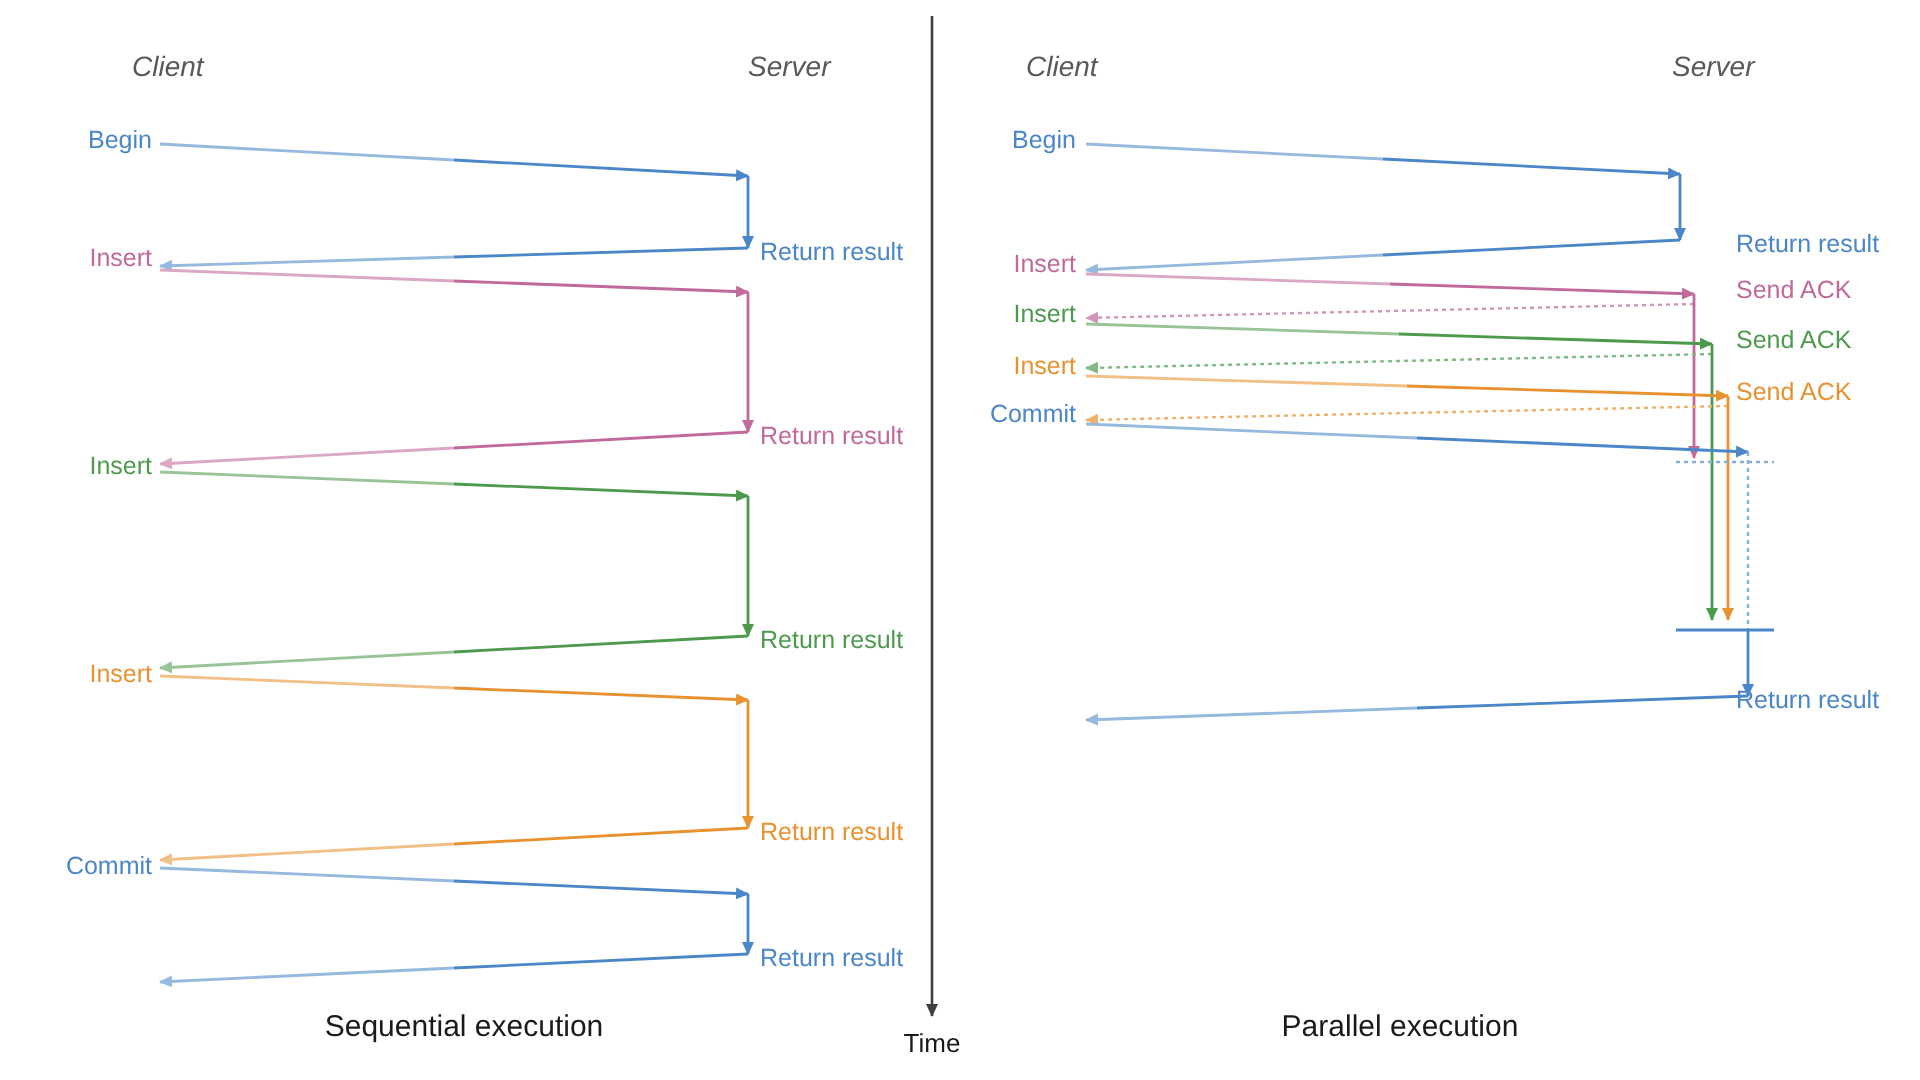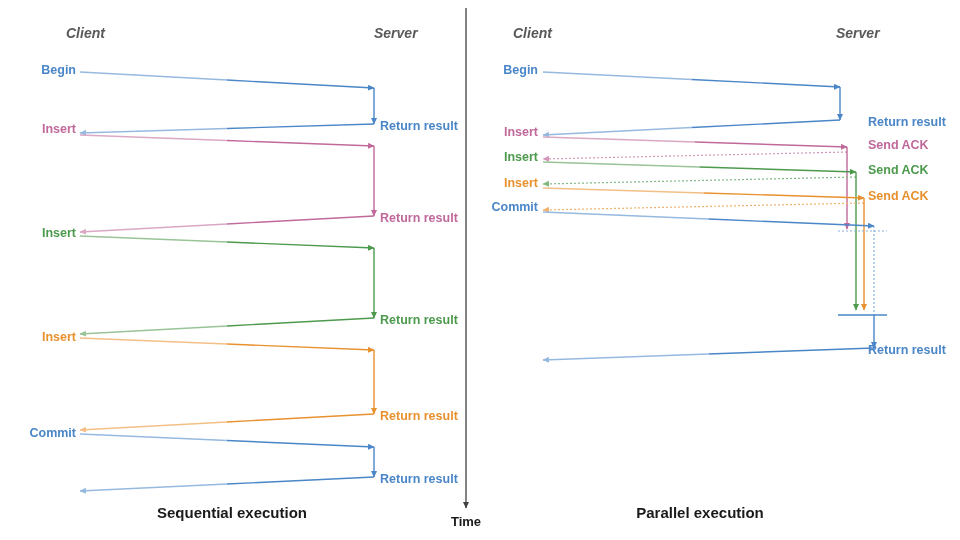--- a/index.html
+++ b/index.html
@@ -10,21 +10,20 @@
   body {
     width: 960px;
     height: 540px;
     overflow: hidden;
     font-family: "Liberation Sans", sans-serif;
   }
   #diagram-root {
     position: relative;
     width: 776px;
     height: 540px;
-    font-weight: bold;
   }
   svg.canvas {
     position: absolute;
     top: 0;
     left: 0;
     width: 960px;
     height: 540px;
     display: block;
   }
   text {

